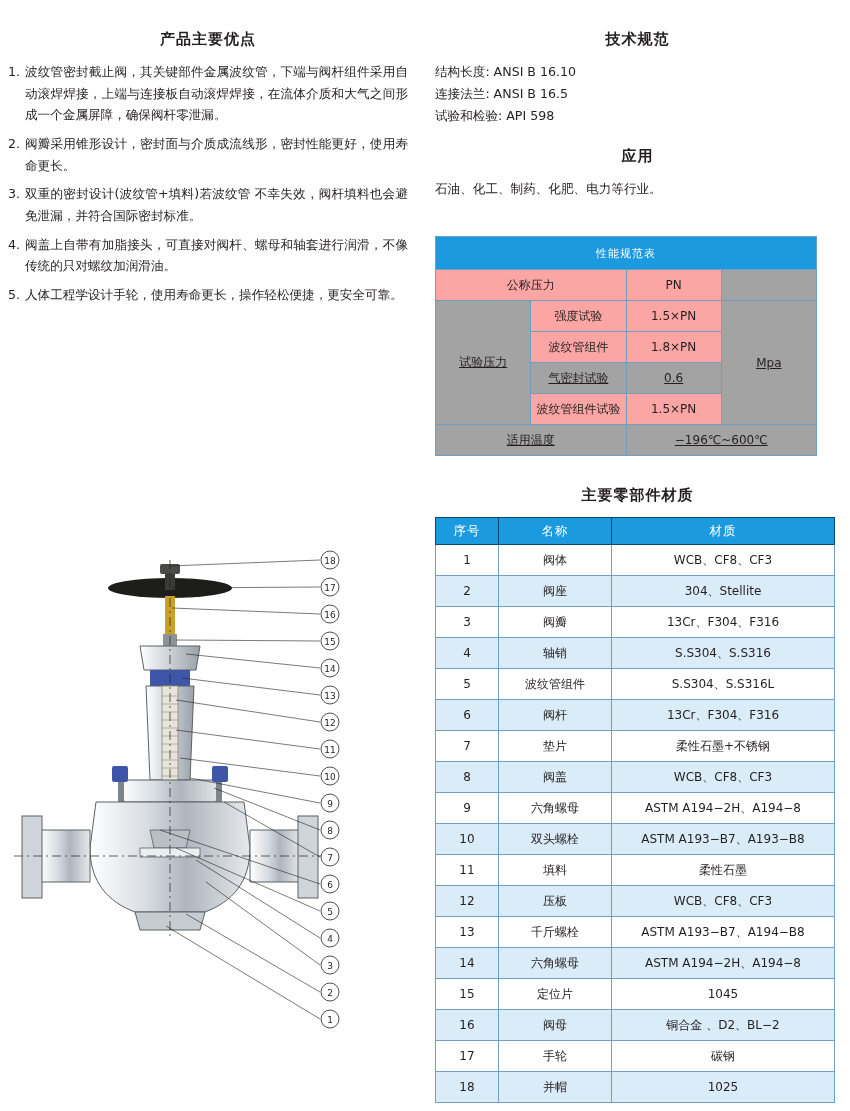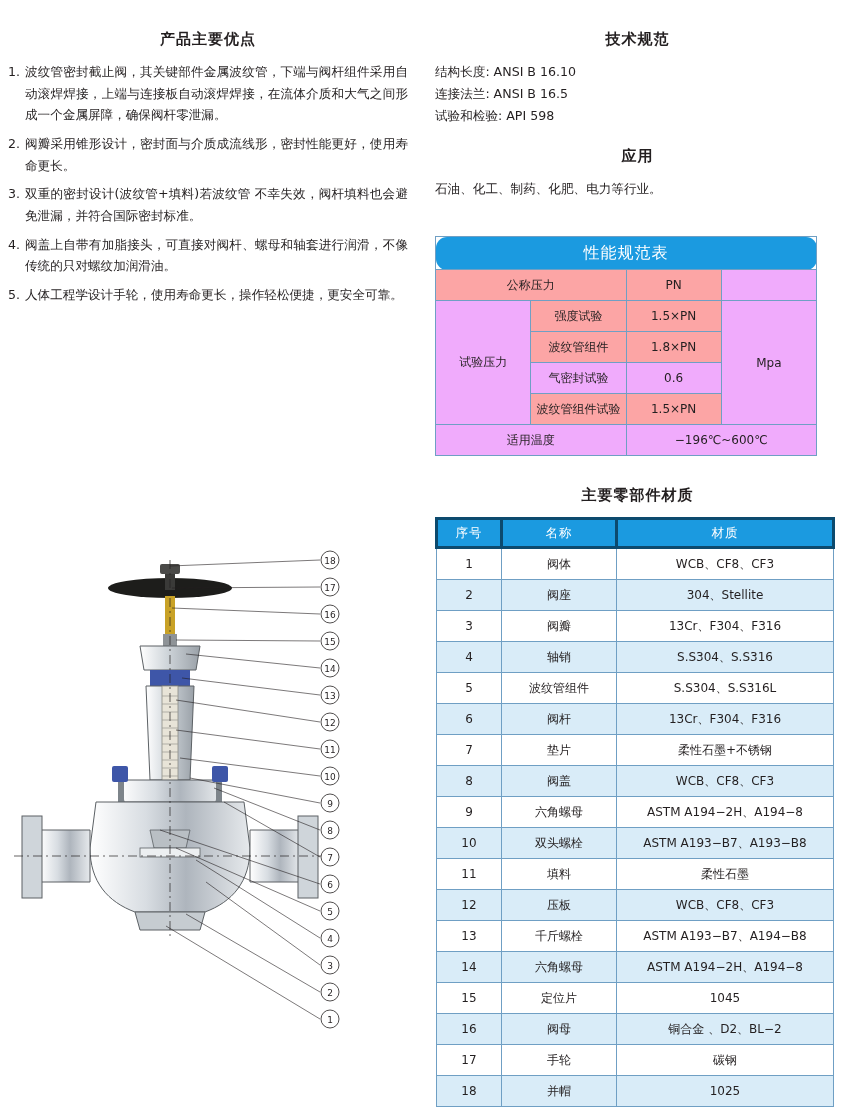--- a/index.html
+++ b/index.html
@@ -78,45 +78,45 @@
     border: 1px solid #6f9fc4;
     text-align: center;
     font-size: 12px;
     font-weight: normal;
     padding: 5px 2px;
     height: 20px;
   }
   table.perf .hdr {
     background: #1b9ae0;
     color: #ffffff;
-    font-size: 16px;
+    font-size: 11px;
     letter-spacing: 1px;
     height: 22px;
-    border-radius: 11px;
   }
   table.perf .sub {
     background: #fca5a5;
   }
   table.perf .white {
-    background: #f0abfc;
+    background: #a3a3a3;
+    text-decoration: underline;
   }
 
   
   table.mat {
     border-collapse: collapse;
     width: 400px;
     margin-top: 8px;
     table-layout: fixed;
   }
   table.mat th {
     background: #1b9ae0;
     color: #fff;
     font-weight: normal;
     font-size: 12.5px;
-    border: 3px solid #0c4a6e;
+    border: 1px solid #0c4a6e;
     height: 24px;
     letter-spacing: 1px;
   }
   table.mat td {
     border: 1px solid #6f9fc4;
     text-align: center;
     font-size: 12px;
     height: 22px;
     padding: 4px 2px;
   }

